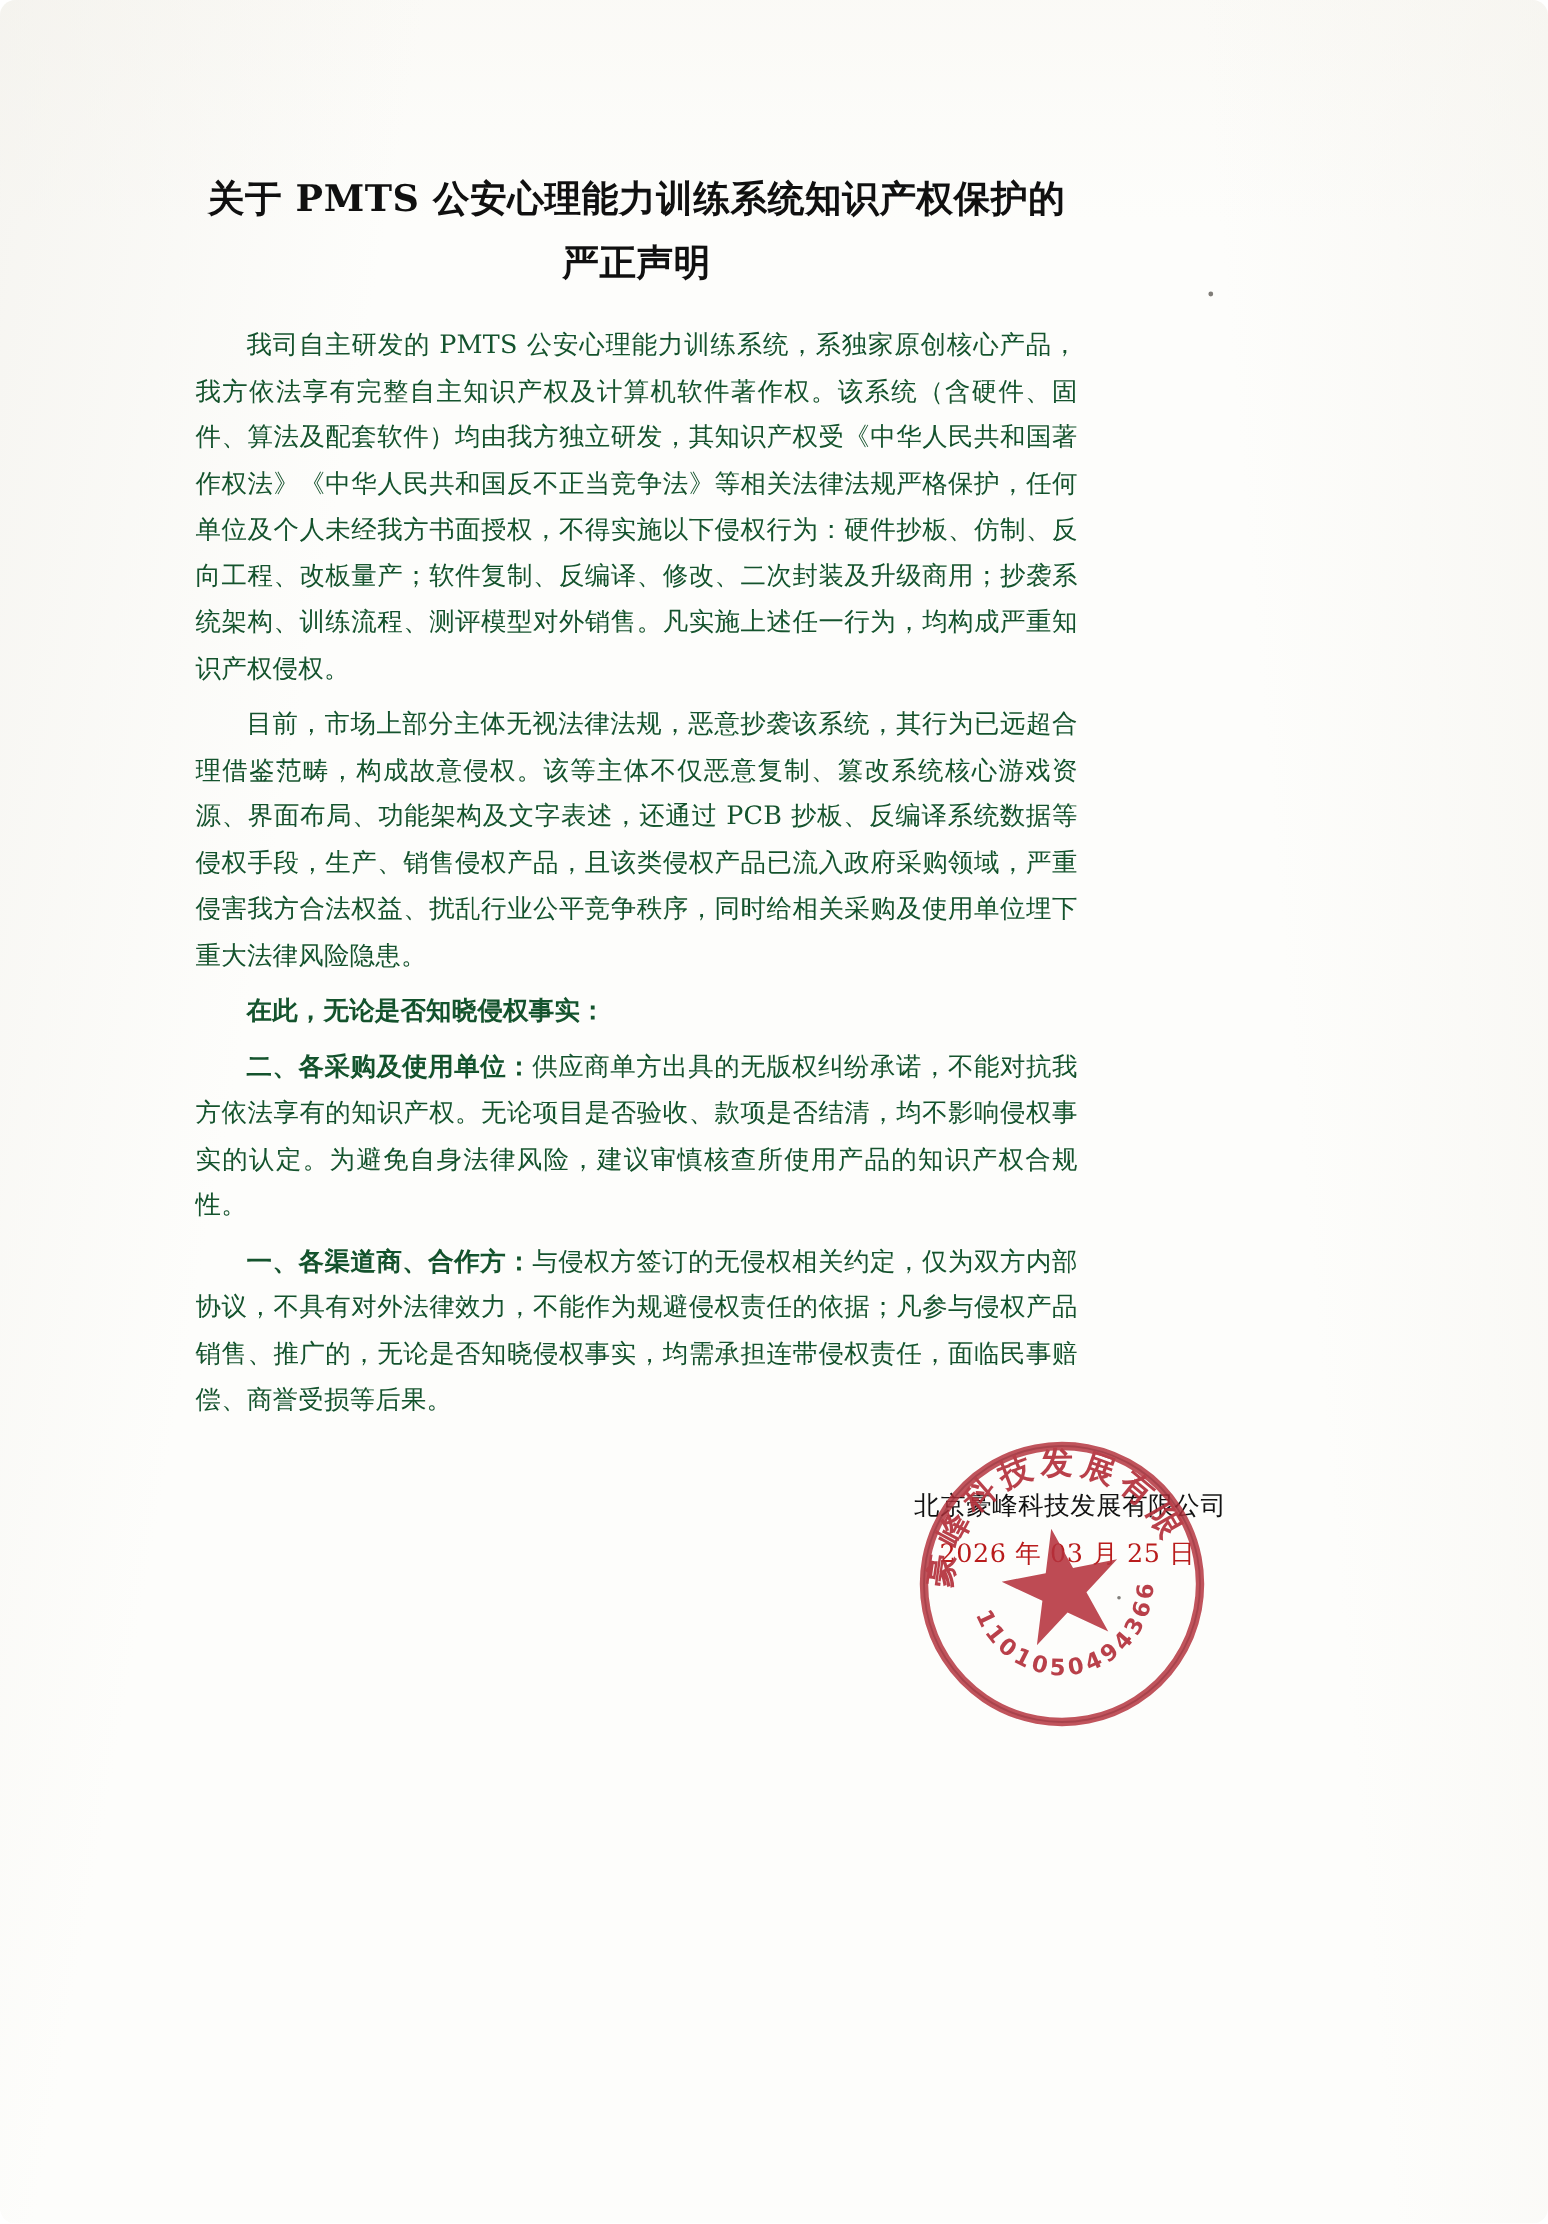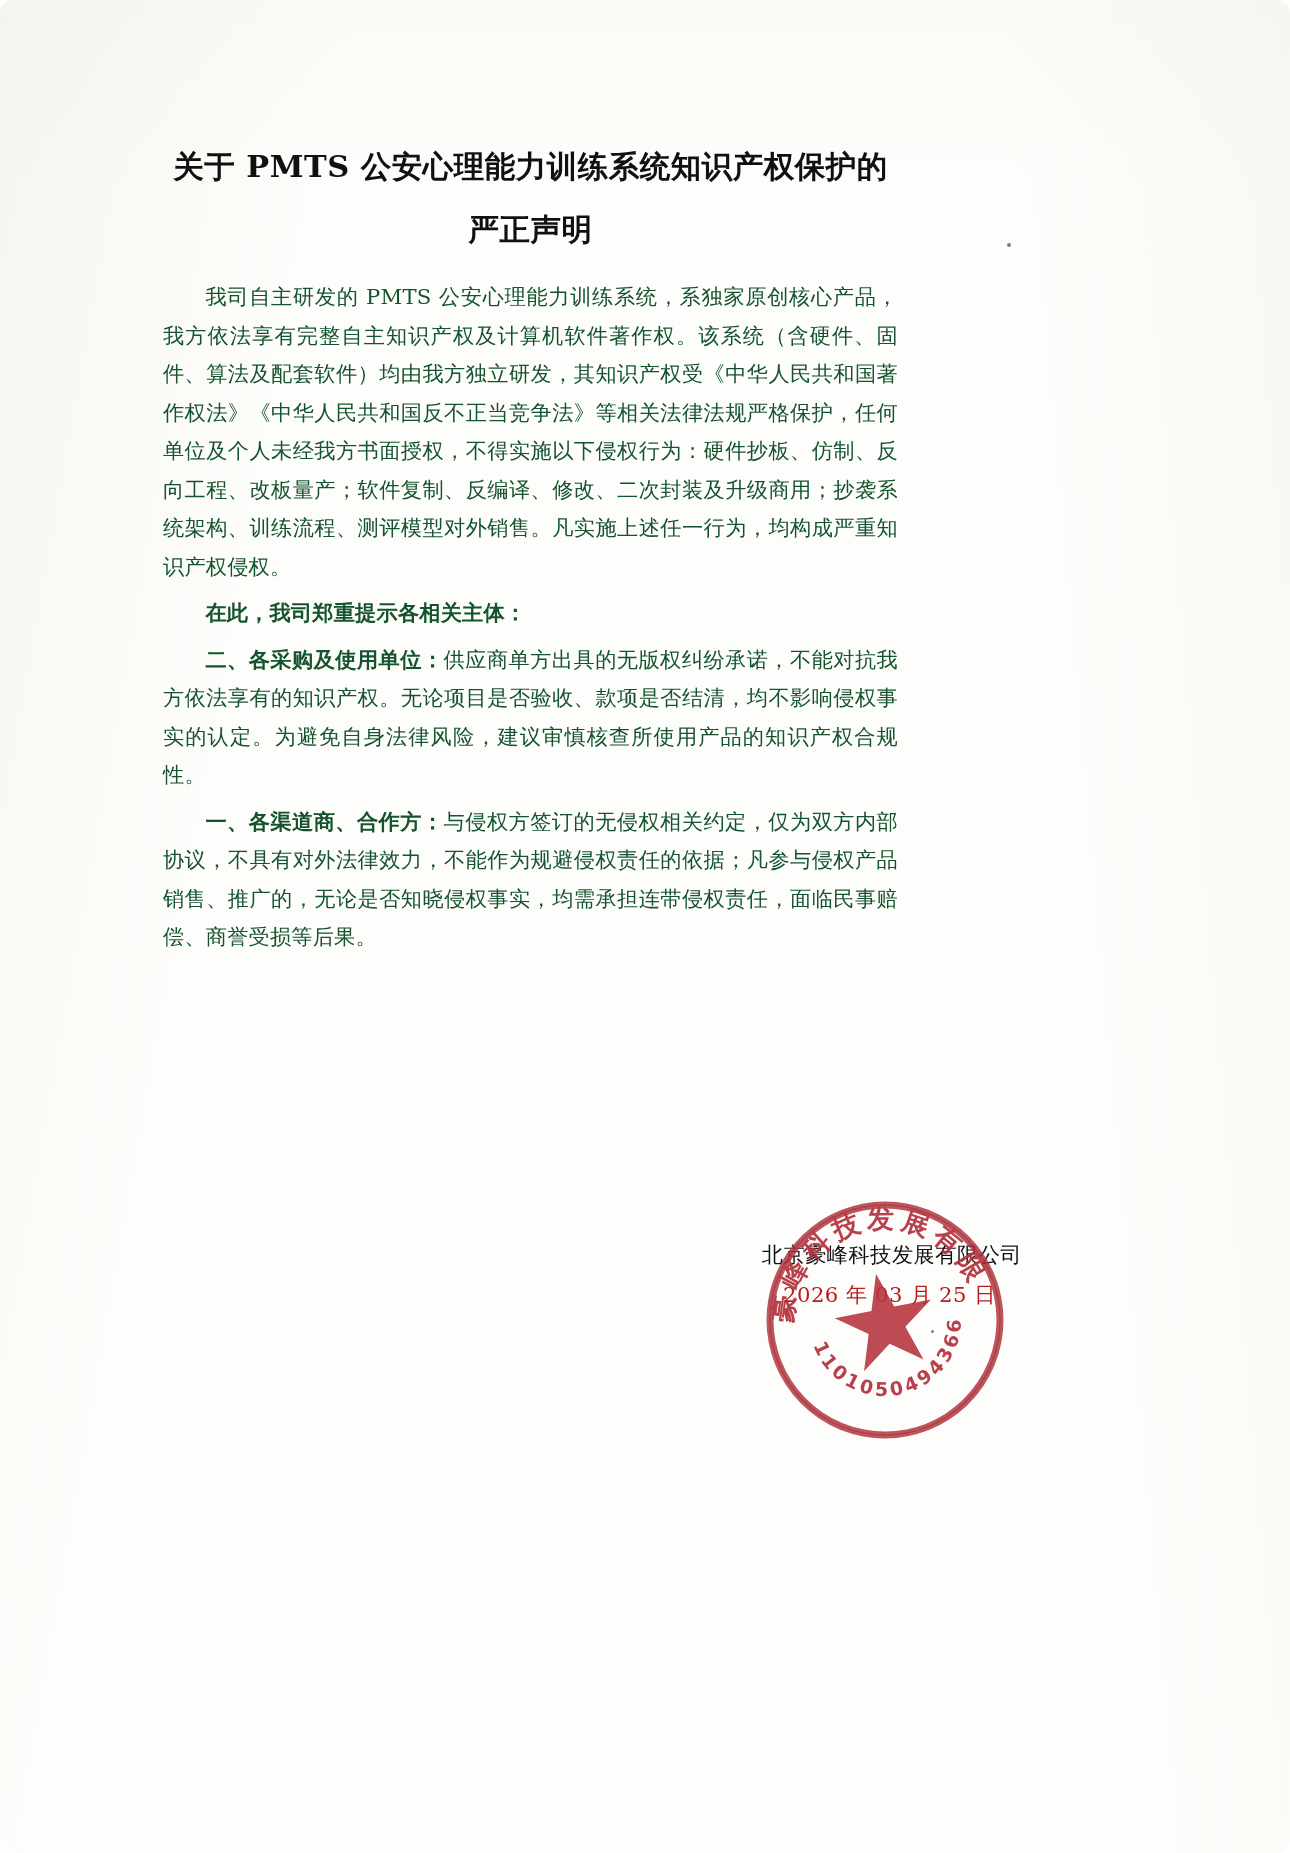--- a/index.html
+++ b/index.html
@@ -41,21 +41,20 @@
     text-align: center;
     font-family: "DejaVu Serif", "Liberation Serif", serif;
     font-weight: 700;
     font-size: 30.5px;
     line-height: 53px;
     letter-spacing: 0.5px;
     color: #101010;
   }
   .doc-title .t-line2 {
     display: block;
-    margin-top: 10px;
   }
   .body-block {
     margin-top: 22px;
   }
   p.para {
     margin: 0 0 8px 0;
     text-indent: 2em;
     font-family: "DejaVu Serif", "Liberation Serif", serif;
     font-size: 21.2px;
     line-height: 38.5px;
@@ -138,23 +137,24 @@
 
     <h1 class="doc-title">
       <span>关于 PMTS 公安心理能力训练系统知识产权保护的</span>
       <span class="t-line2">严正声明</span>
     </h1>
 
     <div class="body-block">
 
       <p class="para">我司自主研发的 PMTS 公安心理能力训练系统，系独家原创核心产品，我方依法享有完整自主知识产权及计算机软件著作权。该系统（含硬件、固件、算法及配套软件）均由我方独立研发，其知识产权受《中华人民共和国著作权法》《中华人民共和国反不正当竞争法》等相关法律法规严格保护，任何单位及个人未经我方书面授权，不得实施以下侵权行为：硬件抄板、仿制、反向工程、改板量产；软件复制、反编译、修改、二次封装及升级商用；抄袭系统架构、训练流程、测评模型对外销售。凡实施上述任一行为，均构成严重知识产权侵权。</p>
 
+      <p class="para">目前，市场上部分主体无视法律法规，恶意抄袭该系统，其行为已远超合理借鉴范畴，构成故意侵权。该等主体不仅恶意复制、篡改系统核心游戏资源、界面布局、功能架构及文字表述，还通过 PCB 抄板、反编译系统数据等侵权手段，生产、销售侵权产品，且该类侵权产品已流入政府采购领域，严重侵害我方合法权益、扰乱行业公平竞争秩序，同时给相关采购及使用单位埋下重大法律风险隐患。</p>
 
       <p class="para">
-        <b>在此，我司郑重提示各相关主体：</b>
+        <b>在此，无论是否知晓侵权事实：</b>
       </p>
 
       <p class="para"><b class="bold">二、各采购及使用单位：</b><span>供应商单方出具的无版权纠纷承诺，不能对抗我方依法享有的知识产权。无论项目是否验收、款项是否结清，均不影响侵权事实的认定。为避免自身法律风险，建议审慎核查所使用产品的知识产权合规性。</span></p>
 
       <p class="para"><b class="bold">一、各渠道商、合作方：</b><span>与侵权方签订的无侵权相关约定，仅为双方内部协议，不具有对外法律效力，不能作为规避侵权责任的依据；凡参与侵权产品销售、推广的，无论是否知晓侵权事实，均需承担连带侵权责任，面临民事赔偿、商誉受损等后果。</span></p>
 
 
 
     </div>
   </div>

